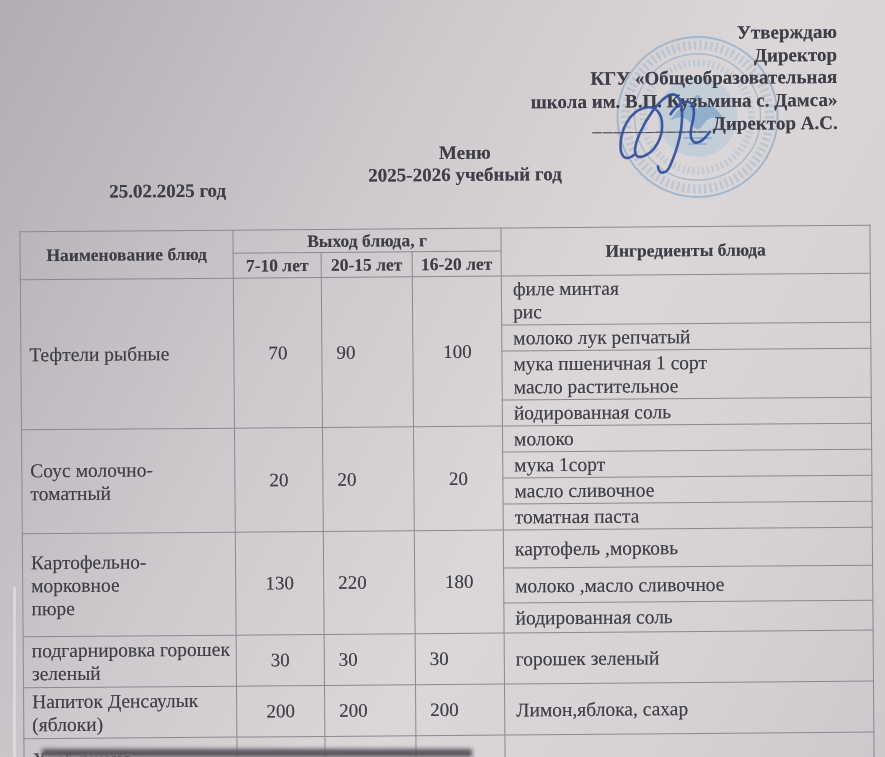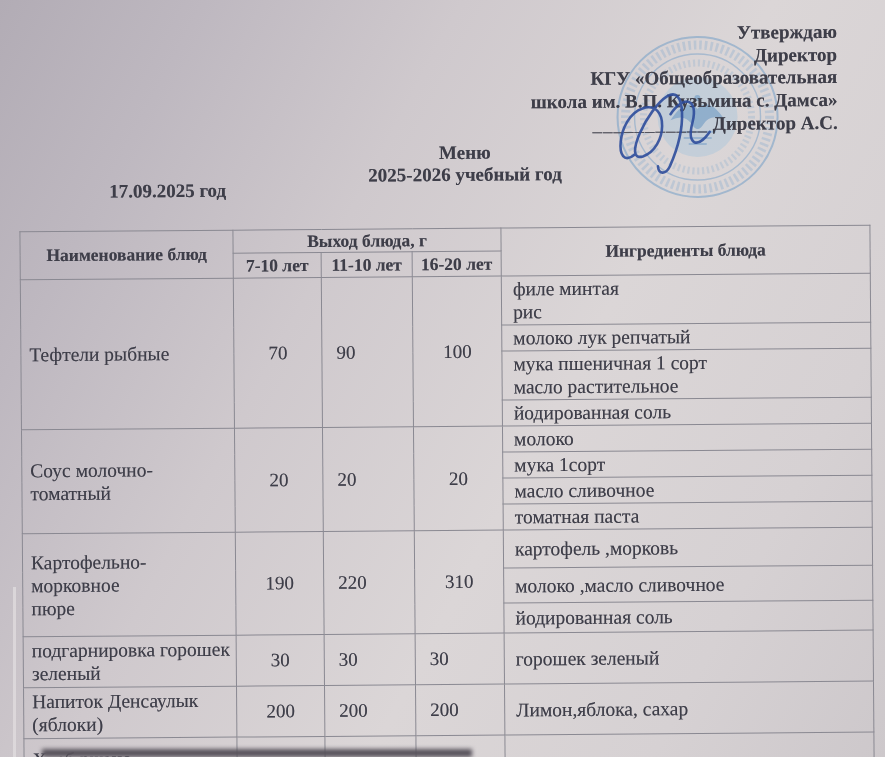--- a/index.html
+++ b/index.html
@@ -95,40 +95,40 @@
     <path d="M40 80 C 18 98, 22 42, 48 34 C 75 25, 73 74, 48 82 C 27 88, 53 34, 73 22 C 91 11, 93 52, 75 92 C 71 100, 64 101, 63 92
              M 76 40 C 90 20, 104 25, 98 48 C 92 70, 102 76, 115 58" stroke="#2e4c9b" stroke-width="2.6" fill="none" opacity="0.9" stroke-linecap="round"></path>
   </svg>
 
   <div class="title txt">
     <div>Меню</div>
     <div>2025-2026 учебный год</div>
   </div>
 
   <div class="dateblock txt">
-    <div>17.09.2025 год</div>
+    <div>25.02.2025 год</div>
   </div>
 
   <table class="menu txt">
     <colgroup>
       <col style="width:213px">
         <col style="width:88px">
         <col style="width:91px">
         <col style="width:89px">
         <col style="width:369px">
     </colgroup>
     <tbody>
       <tr class="h1">
         <th rowspan="2">Наименование блюд</th>
         <th colspan="3">Выход блюда, г</th>
         <th rowspan="2">Ингредиенты блюда</th>
       </tr>
       <tr class="h2">
         <th>7-10 лет</th>
-        <th>11-10 лет</th>
+        <th>20-15 лет</th>
         <th>16-20 лет</th>
       </tr>
 
       <tr style="height:40px">
         <td class="dish" rowspan="4">Тефтели рыбные</td>
         <td class="p p2" rowspan="4">70</td>
         <td class="p p3" rowspan="4">90</td>
         <td class="p p4" rowspan="4">100</td>
         <td class="ing">филе минтая
  рис</td>
@@ -157,23 +157,23 @@
       <tr style="height:25px">
           <td class="ing">масло сливочное</td>
         </tr>
       <tr style="height:23px">
           <td class="ing">томатная паста</td>
         </tr>
 
       <tr style="height:38px">
         <td class="dish" rowspan="3">Картофельно-морковное
 пюре</td>
-        <td class="p p2" rowspan="3">190</td>
+        <td class="p p2" rowspan="3">130</td>
         <td class="p p3" rowspan="3">220</td>
-        <td class="p p4" rowspan="3">310</td>
+        <td class="p p4" rowspan="3">180</td>
         <td class="ing">картофель ,морковь</td>
       </tr>
       <tr style="height:35px">
           <td class="ing">молоко ,масло сливочное</td>
         </tr>
       <tr style="height:30px">
           <td class="ing">йодированная соль</td>
         </tr>
 
       <tr style="height:42px">

